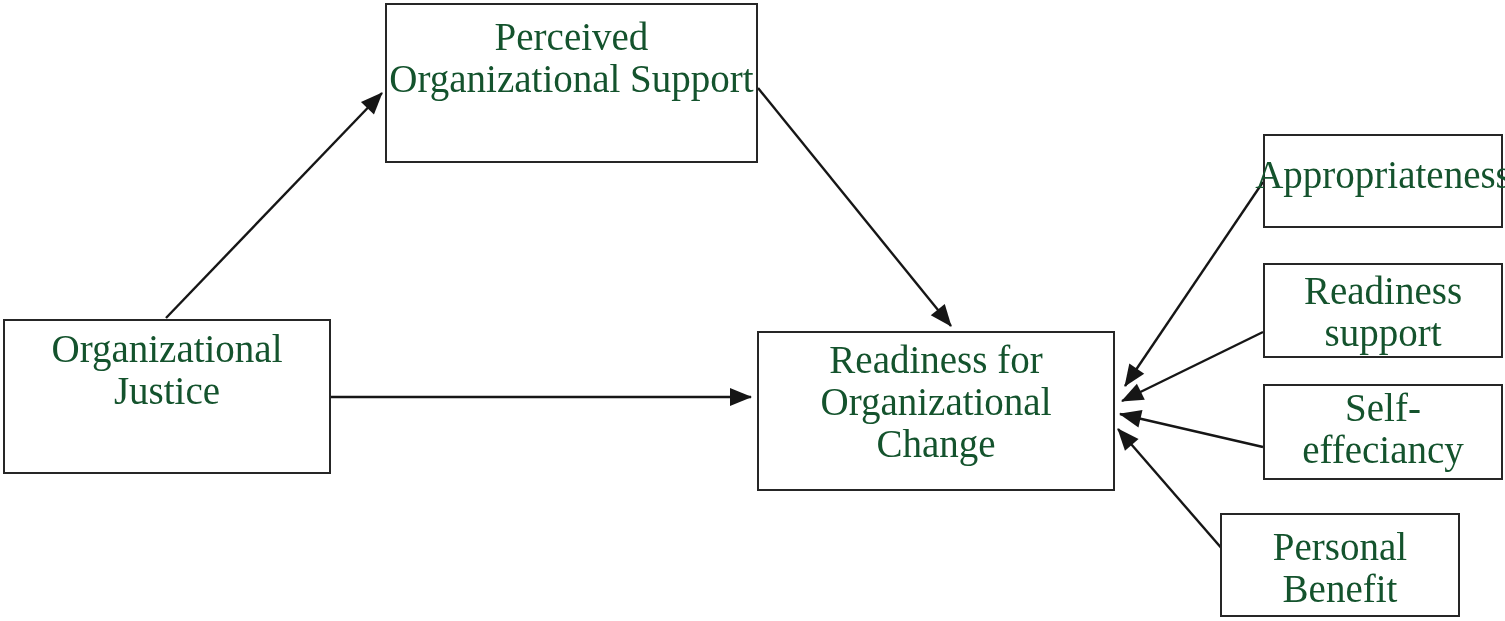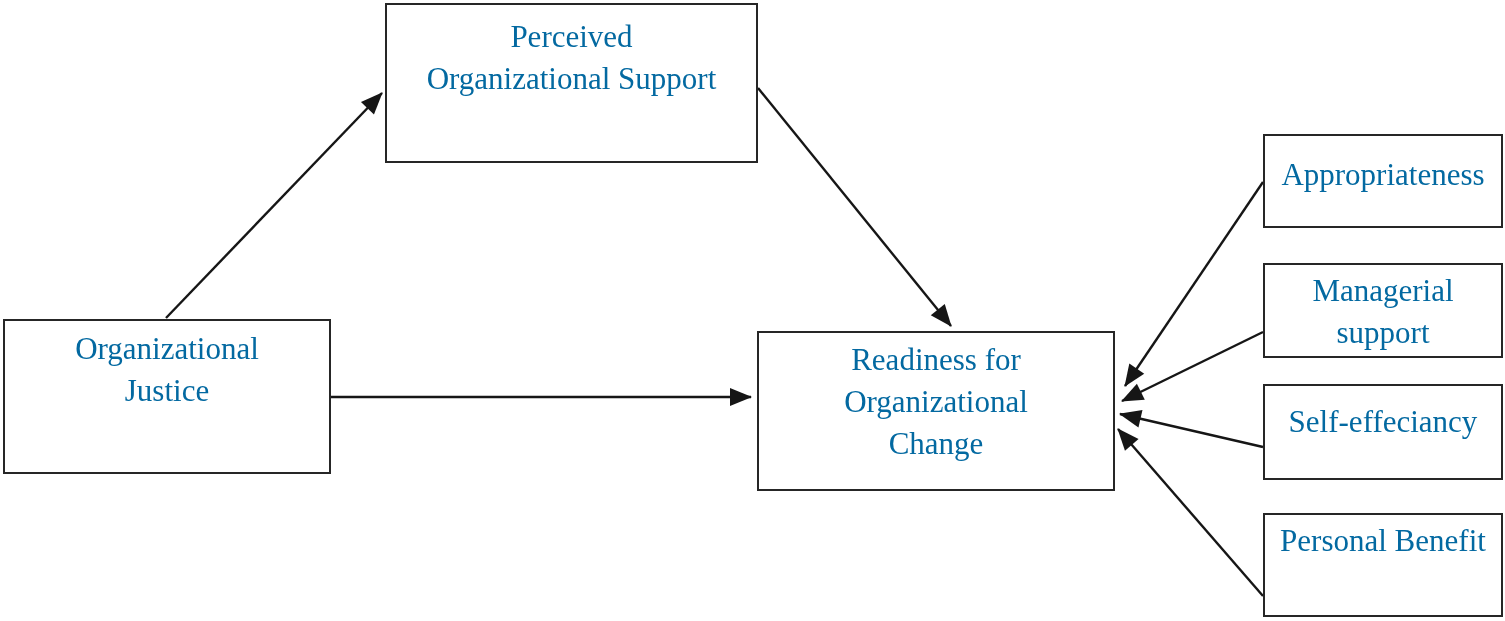--- a/index.html
+++ b/index.html
@@ -24,35 +24,35 @@
   }
   .node {
     position: absolute;
     box-sizing: border-box;
     background: #ffffff;
     border: 2px solid #262626;
     display: flex;
     justify-content: center;
     align-items: flex-start;
     text-align: center;
-    color: #0369a1;
-    font-size: 31px;
+    color: #14532d;
+    font-size: 39px;
     line-height: 42px;
   }
   .node .label {
     white-space: pre-line;
     display: block;
   }
   .n-oj   { left: 3px;    top: 319px; width: 328px; height: 155px; padding-top: 7px; }
   .n-pos  { left: 385px;  top: 3px;   width: 373px; height: 160px; padding-top: 11px; }
   .n-roc  { left: 757px;  top: 331px; width: 358px; height: 160px; padding-top: 6px; }
   .n-app  { left: 1263px; top: 134px; width: 240px; height: 94px;  padding-top: 18px; }
   .n-man  { left: 1263px; top: 263px; width: 240px; height: 95px;  padding-top: 5px; }
-  .n-self { left: 1263px; top: 384px; width: 240px; height: 96px; padding-top: 15px; }
-  .n-pb   { left: 1263px; top: 513px; width: 240px; height: 104px; padding-top: 5px; }
+  .n-self { left: 1263px; top: 384px; width: 240px; height: 96px; padding-top: 1px; }
+  .n-pb   { left: 1220px; top: 513px; width: 240px; height: 104px; padding-top: 11px; }
   .edge {
     stroke: #161616;
     stroke-width: 2.4;
     fill: none;
   }
 </style>
 </head>
 <body>
 
 <div class="canvas">
@@ -86,21 +86,21 @@
     <span class="label">Readiness for
 Organizational
 Change</span>
   </div>
 
   <div class="node n-app">
     <span class="label">Appropriateness</span>
   </div>
 
   <div class="node n-man">
-    <span class="label">Managerial
+    <span class="label">Readiness
 support</span>
   </div>
 
   <div class="node n-self">
     <span class="label">Self-effeciancy</span>
   </div>
 
   <div class="node n-pb">
     <span class="label">Personal Benefit</span>
   </div>

